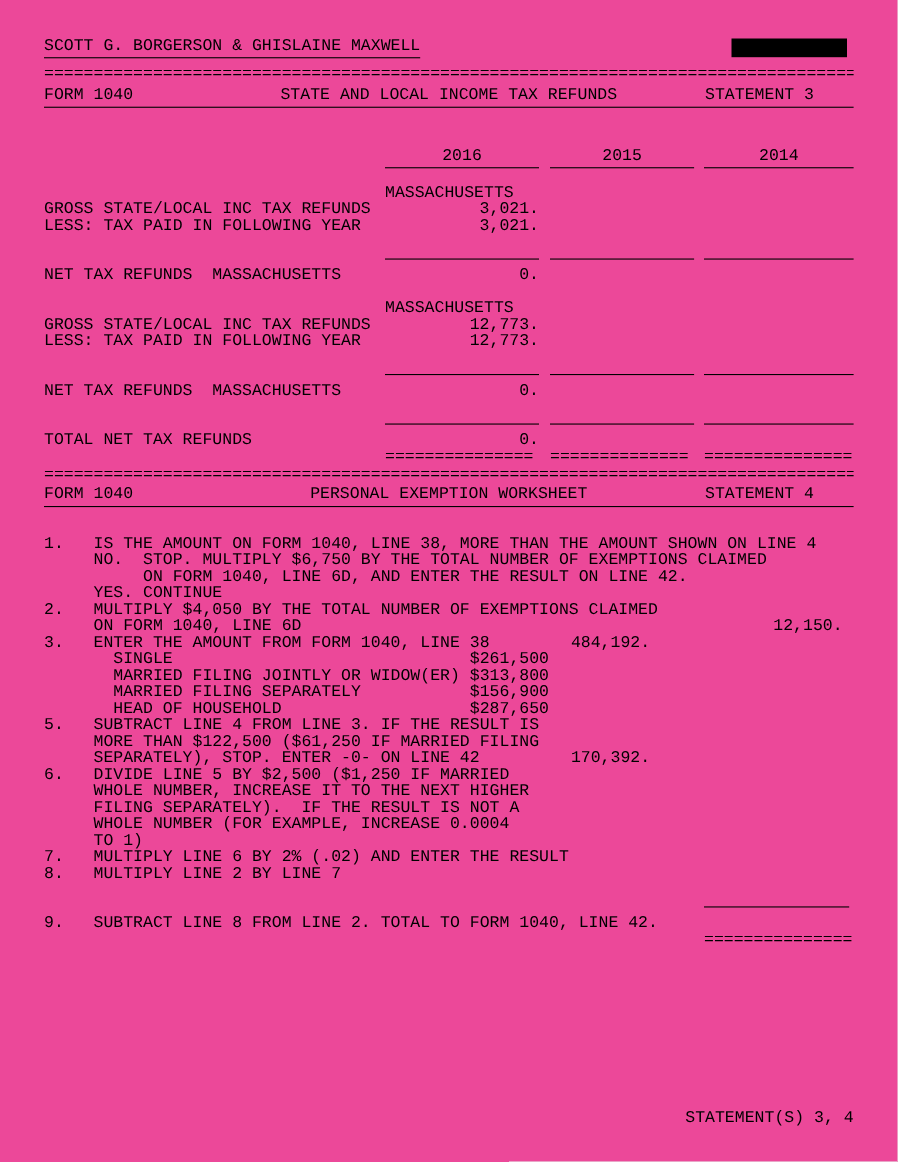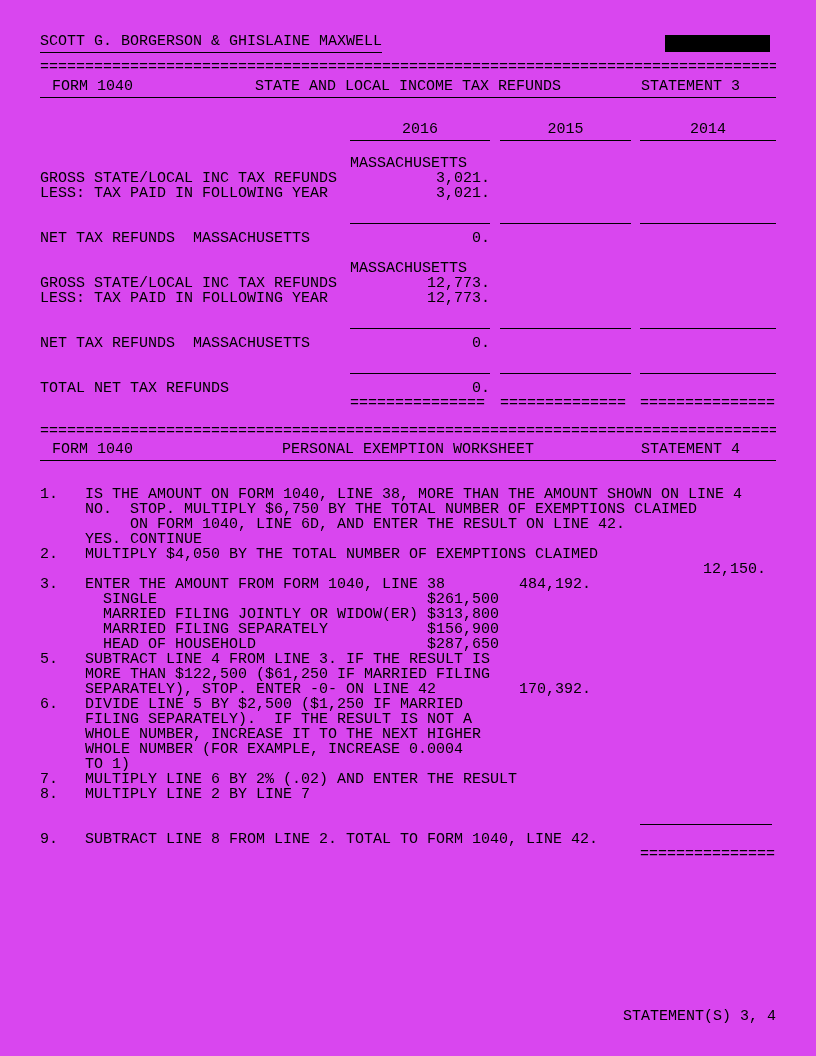--- a/index.html
+++ b/index.html
@@ -1,18 +1,18 @@
 <!DOCTYPE html>
 <html><head>
 <meta charset="utf-8">
 <style>
   * { margin:0; padding:0; box-sizing:border-box; }
   html,body { background:#e8e8e8; }
   #page {
-    position:relative; width:816px; height:1056px; background:#d946ef;
+    position:relative; width:816px; height:1056px; background:#ec4899;
     font-family:"Liberation Mono","DejaVu Sans Mono",monospace;
     font-size:15px; line-height:15px; color:#000; overflow:hidden;
     margin:0 auto;
   }
   .content { position:absolute; left:40px; top:0; width:736px; height:1056px; }
   .abs { position:absolute; }
 
   
   .name-row { top:34px; left:0; width:100%; height:22px; }
   .name { display:inline-block; border-bottom:1.5px solid #000; padding-bottom:3px; white-space:pre; }
@@ -23,31 +23,31 @@
   #sep1 { top:60px; }
   #sep2 { top:424px; }
   .hrule { left:0; width:100%; border-top:1.5px solid #000; height:0; }
   #s3rule { top:97px; }
   #s4rule { top:460px; }
 
   
   .shdr { left:0; width:100%; height:15px; }
   #s3hdr { top:79px; }
   #s4hdr { top:442px; }
-  .shdr .form { position:absolute; left:12px; white-space:pre; }
+  .shdr .form { position:absolute; left:0; white-space:pre; }
   .shdr .title { position:absolute; left:0; right:0; text-align:center; white-space:pre; }
   .shdr .stmt { position:absolute; right:36px; white-space:pre; }
 
   
   #s3table { top:122px; left:0; width:100%; }
   .s3row { display:grid; grid-template-columns:310px 140px 10px 131px 9px 136px; height:15px; white-space:pre; }
   .s3row > div { overflow:visible; }
   .right { text-align:right; }
   .center { text-align:center; }
-  .yrow { height:19px; }
+  .yrow { height:19px;margin-top:12px; }
   .yrow .ub { border-bottom:1px solid #000; }
   .rl { display:block; height:8px; border-bottom:1px solid #000; }
 
   
   #s4body { top:487px; left:0; width:100%; }
   .wrow { position:relative; height:15px; }
   .wt { white-space:pre; }
   .wv1 { position:absolute; left:445px; width:140px; top:0; text-align:center; white-space:pre; }
   .wv2 { position:absolute; left:590px; width:136px; top:0; text-align:right; white-space:pre; }
   .wv2rule { position:absolute; left:600px; width:132px; height:8px; top:0; border-bottom:1px solid #000; }
@@ -195,39 +195,40 @@
     </div>
     <div class="abs hrule" id="s4rule"></div>
 
     <div class="abs" id="s4body">
       <div class="wrow"><span class="wt">1.   IS THE AMOUNT ON FORM 1040, LINE 38, MORE THAN THE AMOUNT SHOWN ON LINE 4</span></div>
       <div class="wrow"><span class="wt">     NO.  STOP. MULTIPLY $6,750 BY THE TOTAL NUMBER OF EXEMPTIONS CLAIMED</span></div>
       <div class="wrow"><span class="wt">          ON FORM 1040, LINE 6D, AND ENTER THE RESULT ON LINE 42.</span></div>
       <div class="wrow"><span class="wt">     YES. CONTINUE</span></div>
       <div class="wrow"><span class="wt">2.   MULTIPLY $4,050 BY THE TOTAL NUMBER OF EXEMPTIONS CLAIMED</span></div>
       <div class="wrow">
+        <span class="wt">     ON FORM 1040, LINE 6D</span>
         <span class="wv2">12,150.</span>
       </div>
       <div class="wrow">
         <span class="wt">3.   ENTER THE AMOUNT FROM FORM 1040, LINE 38</span>
         <span class="wv1">484,192.</span>
       </div>
       <div class="wrow"><span class="wt">       SINGLE                              $261,500</span></div>
       <div class="wrow"><span class="wt">       MARRIED FILING JOINTLY OR WIDOW(ER) $313,800</span></div>
       <div class="wrow"><span class="wt">       MARRIED FILING SEPARATELY           $156,900</span></div>
       <div class="wrow"><span class="wt">       HEAD OF HOUSEHOLD                   $287,650</span></div>
       <div class="wrow"><span class="wt">5.   SUBTRACT LINE 4 FROM LINE 3. IF THE RESULT IS</span></div>
       <div class="wrow"><span class="wt">     MORE THAN $122,500 ($61,250 IF MARRIED FILING</span></div>
       <div class="wrow">
         <span class="wt">     SEPARATELY), STOP. ENTER -0- ON LINE 42</span>
         <span class="wv1">170,392.</span>
       </div>
       <div class="wrow"><span class="wt">6.   DIVIDE LINE 5 BY $2,500 ($1,250 IF MARRIED</span></div>
+      <div class="wrow"><span class="wt">     WHOLE NUMBER, INCREASE IT TO THE NEXT HIGHER</span></div>
       <div class="wrow"><span class="wt">     FILING SEPARATELY).  IF THE RESULT IS NOT A</span></div>
-      <div class="wrow"><span class="wt">     WHOLE NUMBER, INCREASE IT TO THE NEXT HIGHER</span></div>
       <div class="wrow"><span class="wt">     WHOLE NUMBER (FOR EXAMPLE, INCREASE 0.0004</span></div>
       <div class="wrow"><span class="wt">     TO 1)</span></div>
       <div class="wrow"><span class="wt">7.   MULTIPLY LINE 6 BY 2% (.02) AND ENTER THE RESULT</span></div>
       <div class="wrow"><span class="wt">8.   MULTIPLY LINE 2 BY LINE 7</span></div>
       <div class="wrow"></div>
       <div class="wrow">
           <span class="wv2rule"></span>
         </div>
       <div class="wrow"><span class="wt">9.   SUBTRACT LINE 8 FROM LINE 2. TOTAL TO FORM 1040, LINE 42.</span></div>
       <div class="wrow">

